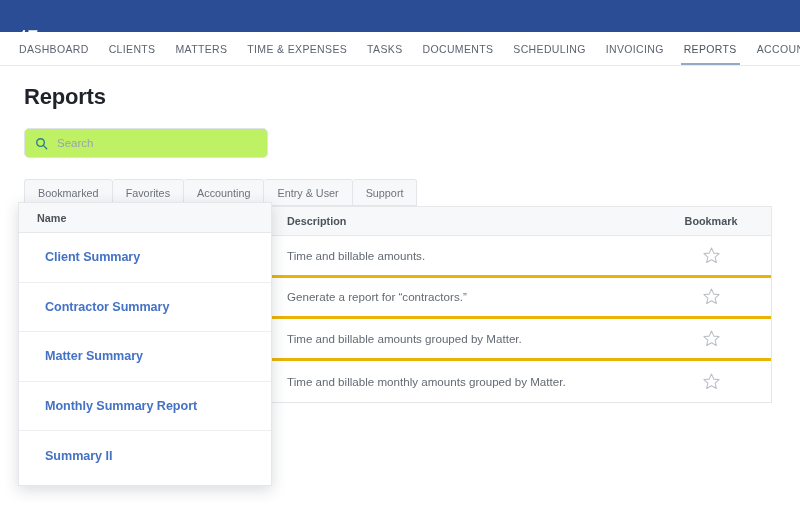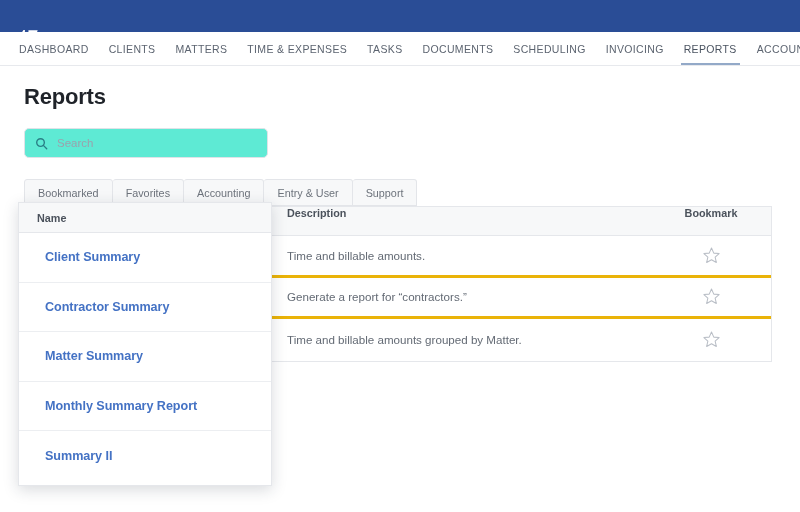--- a/index.html
+++ b/index.html
@@ -43,21 +43,21 @@
 
   
   .page-title{
     position:absolute; left:24px; top:84px;
     font-size:22px; font-weight:700; color:#1f2329; letter-spacing:-.2px;
   }
 
   
   .search-box{
     position:absolute; left:24px; top:128px; width:244px; height:30px;
-    border:1px solid #dfe3e8; border-radius:5px; background:#5eead4;
+    border:1px solid #dfe3e8; border-radius:5px; background:#bef264;
     display:flex; align-items:center; padding:0 10px; gap:9px;
   }
   .search-icon{ width:13px; height:13px; flex:0 0 auto; display:block; }
   .search-input{
     border:none; outline:none; background:transparent;
     font-family:"Liberation Sans", sans-serif; font-size:11.5px;
     color:#2b3138; width:100%;
   }
   .search-input::placeholder{ color:#9aa2ad; }
 
@@ -77,21 +77,21 @@
     background:#2f74dd; color:#ffffff; font-weight:700;
     border-color:#2f74dd;
   }
 
   
   .table-card{
     position:absolute; left:24px; top:206px; width:748px;
     background:#ffffff; border:1px solid #e5e7eb;
   }
   .tbl-head{
-    display:flex; height:29px; 
+    display:flex; height:29px; align-items:center;
     background:#f7f8f9; border-bottom:1px solid #e5e7eb;
   }
   .col-name{ width:248px; flex:0 0 248px; padding-left:14px; }
   .col-desc{ flex:1 1 auto; padding-left:14px; }
   .col-book{ width:120px; flex:0 0 120px; text-align:center; }
   .th{ font-size:10.8px; font-weight:700; color:#4b525c; }
   .tbl-row{
     display:flex; align-items:center; height:41.5px;
     border-bottom:3px solid #eab308;
   }
@@ -198,20 +198,29 @@
     <div class="tbl-row">
       <div class="col-name"></div>
       <div class="col-desc cell-desc">Time and billable amounts grouped by Matter.</div>
       <div class="col-book star-cell">
         <svg class="star-icon" viewBox="0 0 24 24">
           <path d="M12 2.6 14.9 9.0 21.6 9.6 16.6 14.1 18.1 20.8 12 17.3 5.9 20.8 7.4 14.1 2.4 9.6 9.1 9.0 Z" fill="none" stroke="#b9bec6" stroke-width="1.3" stroke-linejoin="round"></path>
         </svg>
       </div>
     </div>
 
+    <div class="tbl-row">
+      <div class="col-name"></div>
+      <div class="col-desc cell-desc">Time and billable monthly amounts grouped by Matter.</div>
+      <div class="col-book star-cell">
+        <svg class="star-icon" viewBox="0 0 24 24">
+          <path d="M12 2.6 14.9 9.0 21.6 9.6 16.6 14.1 18.1 20.8 12 17.3 5.9 20.8 7.4 14.1 2.4 9.6 9.1 9.0 Z" fill="none" stroke="#b9bec6" stroke-width="1.3" stroke-linejoin="round"></path>
+        </svg>
+      </div>
+    </div>
 
 
   </div>
 
   <div class="name-panel">
     <div class="np-head">
       <span class="th">Name</span>
     </div>
     <div class="np-row">
       <a class="np-link">Client Summary</a>

